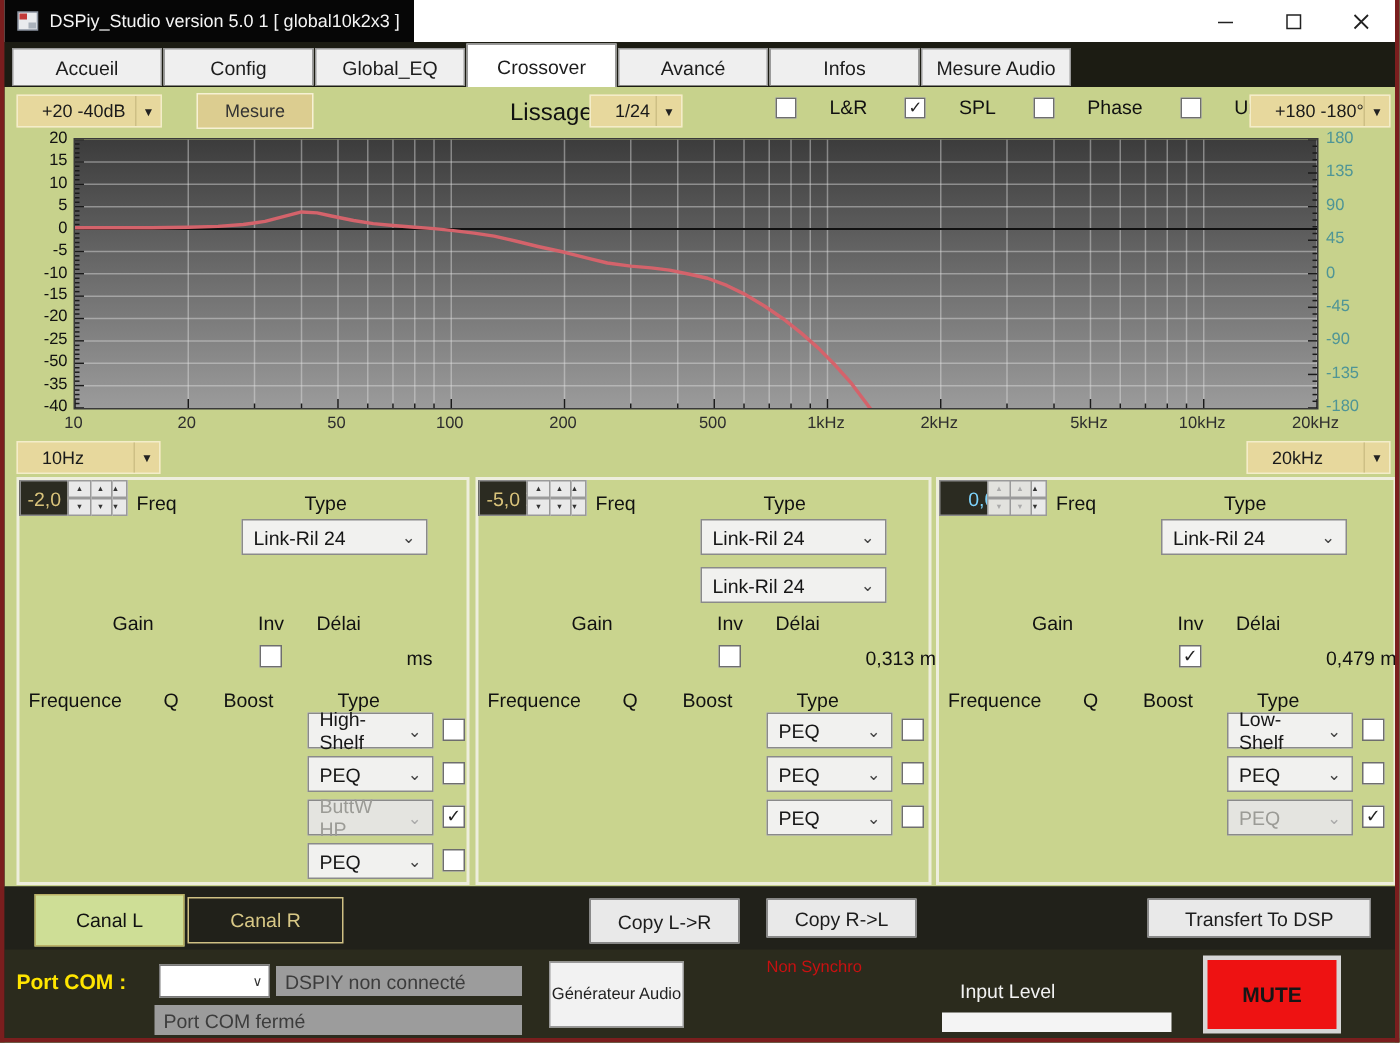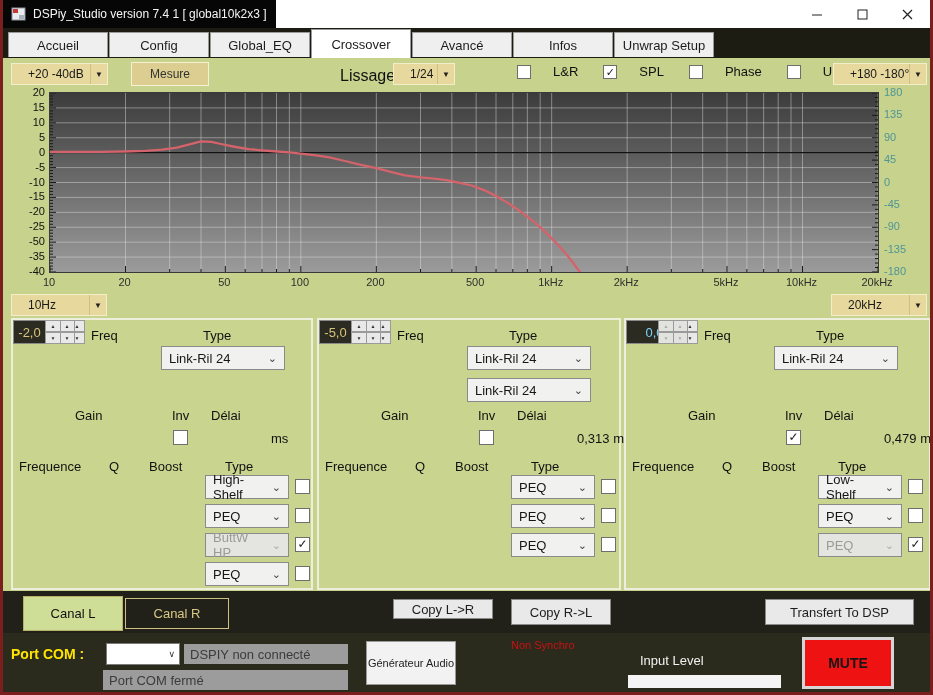--- a/index.html
+++ b/index.html
@@ -88,21 +88,21 @@
 
 <div class="window">
 
   <div class="titlebar">
     <div class="title-box">
       <svg width="16" height="16" viewBox="0 0 16 16">
         <rect x="1" y="2" width="13" height="12" fill="#e9ebee" stroke="#8a93a0"></rect>
         <rect x="2" y="3" width="5" height="4" fill="#c23a3a"></rect>
         <rect x="8" y="9" width="5" height="4" fill="#aab2bc"></rect>
       </svg>
-      <span class="title-text">DSPiy_Studio version 7.4  1 [ global10k2x3 ]</span>
+      <span class="title-text">DSPiy_Studio version 5.0  1 [ global10k2x3 ]</span>
     </div>
     <div class="win-controls">
       <div class="win-btn">
         <svg width="11" height="11" viewBox="0 0 11 11">
             <line x1="0" y1="6" x2="10" y2="6" stroke="#222" stroke-width="1"></line>
           </svg>
       </div>
       <div class="win-btn">
         <svg width="11" height="11" viewBox="0 0 11 11">
             <rect x="1" y="1" width="9" height="9" fill="none" stroke="#222" stroke-width="1"></rect>
@@ -116,21 +116,21 @@
     </div>
   </div>
 
   <div class="tabstrip" id="tabstrip">
       <div class="tab" style="left: 5px;">Accueil</div>
       <div class="tab" style="left: 106px;">Config</div>
       <div class="tab" style="left: 207px;">Global_EQ</div>
       <div class="tab active" style="left: 308px;">Crossover</div>
       <div class="tab" style="left: 409px;">Avancé</div>
       <div class="tab" style="left: 510px;">Infos</div>
-      <div class="tab" style="left: 611px;">Unwrap Setup</div>
+      <div class="tab" style="left: 611px;">Mesure Audio</div>
     </div>
 
   <div class="body">
 
     <div class="tool-combo" style="left:8px; top:5px; width:97px;">
       <span class="tc-val">+20 -40dB</span>
       <span class="tc-arr">▼</span>
     </div>
     <div class="courbes">Mesure</div>
     <div class="lbl" style="left:337px; top:9px;">Lissage:</div>
@@ -761,21 +761,21 @@
           <span>PEQ</span>
           <span class="chev">⌄</span>
         </div>
         <div class="pcb" style="left:282px; top:217px;"><span>✓</span></div>
       </div>
   </div>
 
   <div class="canalbar">
     <div class="canal-l">Canal L</div>
     <div class="canal-r">Canal R</div>
-    <div class="gbtn" style="left:390px; top:8px; width:100px; height:20px;">Copy L-&gt;R</div>
+    <div class="gbtn" style="left:390px; top:8px; width:100px; height:30px;">Copy L-&gt;R</div>
     <div class="gbtn" style="left:508px; top:8px; width:100px; height:26px;">Copy R-&gt;L</div>
     <div class="gbtn" style="left:762px; top:8px; width:149px; height:26px;">Transfert To DSP</div>
   </div>
 
   <div class="statusbar">
     <div class="portcom-lbl">Port COM :</div>
     <div class="port-combo">
       <span></span>
       <span style="color:#333; font-size:9px; margin-left:4px;">∨</span>
     </div>

